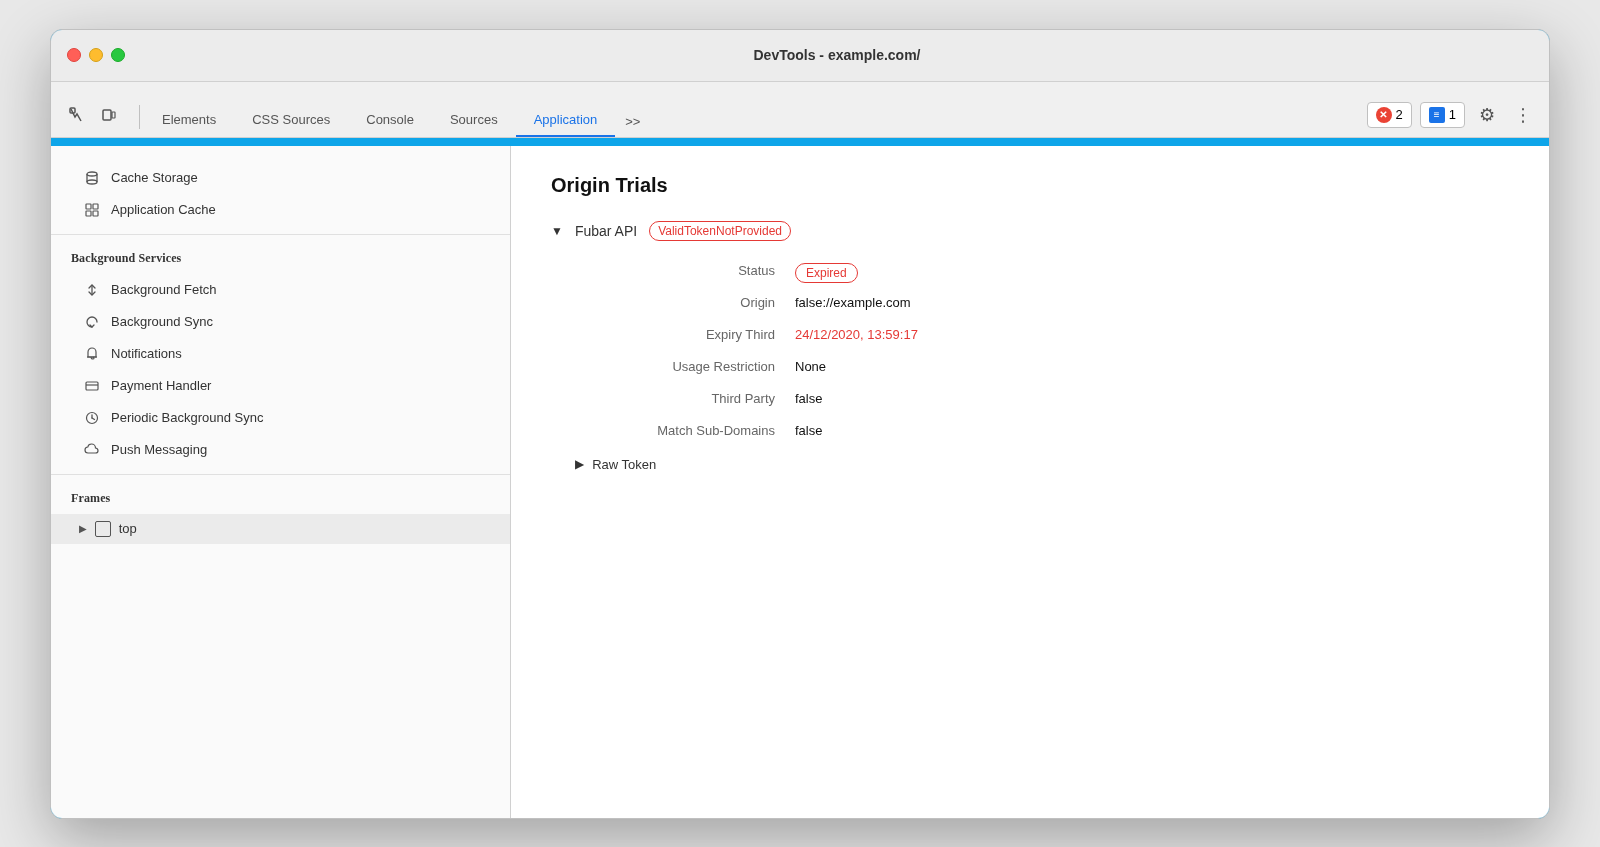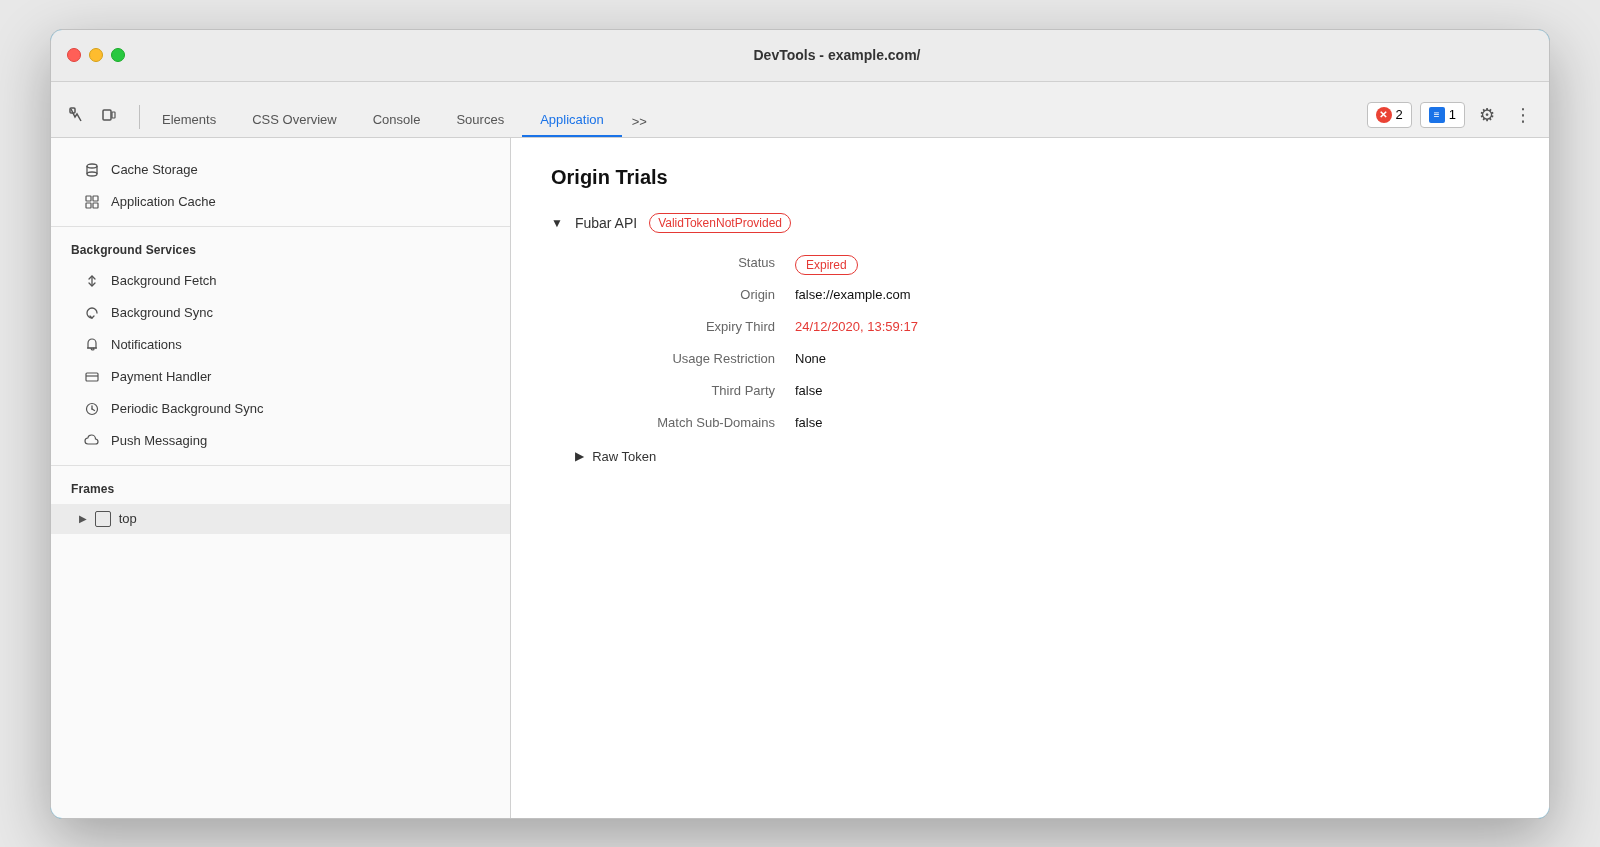--- a/index.html
+++ b/index.html
@@ -172,20 +172,21 @@
       justify-content: center;
       cursor: pointer;
       color: #555;
       font-size: 18px;
     }
     
     .main {
       display: flex;
       flex: 1;
       overflow: hidden;
+      margin-top: 8px;
     }
     
     .sidebar {
       width: 460px;
       background: #fafafa;
       border-right: 1px solid #d0d0d0;
       overflow-y: auto;
       flex-shrink: 0;
       padding: 8px 0;
     }
@@ -214,20 +215,21 @@
       flex-shrink: 0;
       color: #555;
       font-size: 14px;
     }
     .sidebar-section-header {
       padding: 8px 20px;
       font-size: 12px;
       font-weight: 600;
       color: #333;
       letter-spacing: 0.01em;
+      font-family: Liberation Serif, serif;
     }
     .sidebar-item-label {
       font-size: 13px;
     }
     
     .content {
       flex: 1;
       padding: 28px 40px;
       overflow-y: auto;
       background: white;
@@ -364,21 +366,21 @@
       <div class="toolbar-icon-btn">
         <svg width="16" height="16" viewBox="0 0 16 16" fill="none">
           <rect x="2" y="3" width="8" height="10" rx="1" stroke="#555" stroke-width="1.5" fill="none"></rect>
           <rect x="11" y="5" width="3" height="6" rx="0.5" stroke="#555" stroke-width="1.2" fill="none"></rect>
         </svg>
       </div>
     </div>
     <div class="toolbar-divider"></div>
     <div class="tabs">
       <div class="tab">Elements</div>
-      <div class="tab">CSS Overview</div>
+      <div class="tab">CSS Sources</div>
       <div class="tab">Console</div>
       <div class="tab">Sources</div>
       <div class="tab active">Application</div>
       <div class="tab-more">&gt;&gt;</div>
     </div>
     <div class="toolbar-right">
       <div class="badge-btn">
         <div class="badge-error">✕</div>
         <span>2</span>
       </div>

